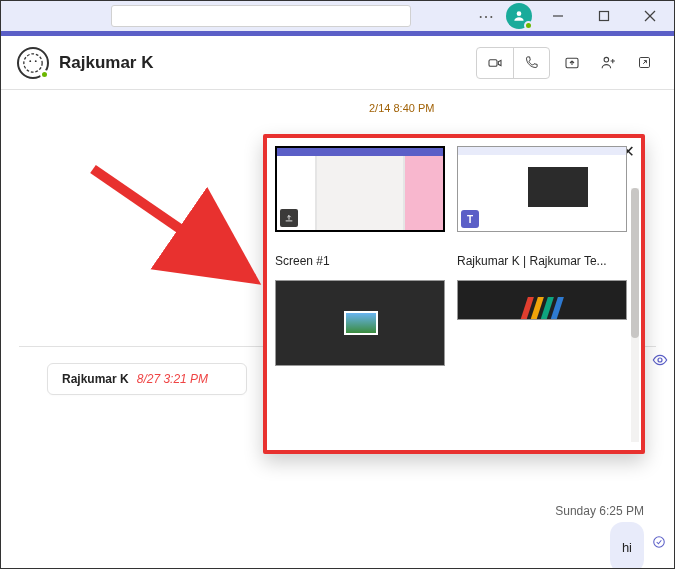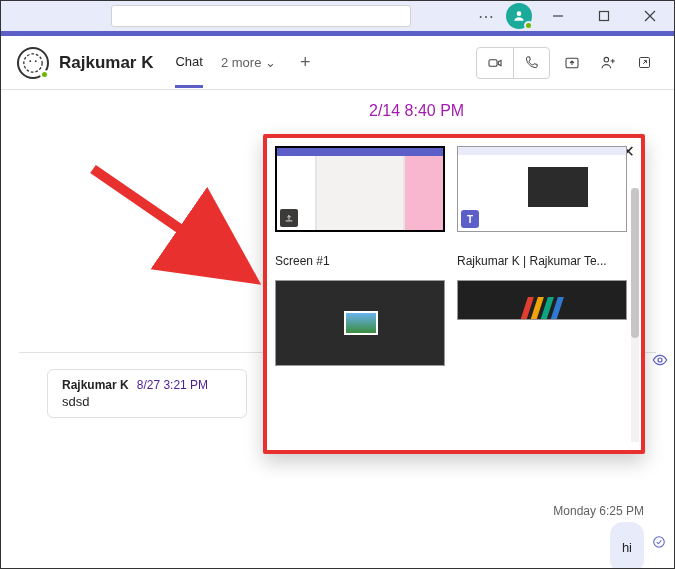--- a/index.html
+++ b/index.html
@@ -73,30 +73,30 @@
   .tab-plus { font-size: 18px; color: #616161; cursor: pointer; margin-left: 6px; }
   .chat-actions { margin-left: auto; display: flex; gap: 8px; align-items: center; }
   .pillbtn {
     display: flex; border: 1px solid #d1d1d1; border-radius: 4px; overflow: hidden;
   }
   .pillbtn .half { width: 36px; height: 30px; display:flex;align-items:center;justify-content:center;cursor:pointer;color:#424242;}
   .pillbtn .half + .half { border-left: 1px solid #d1d1d1; }
   .iconbtn { width: 28px; height: 28px; display:flex;align-items:center;justify-content:center;cursor:pointer;color:#424242;}
   
   .messages { position: relative; height: calc(100% - 30px - 5px - 54px); padding: 10px 18px 0 18px; }
-  .timestamp-top { color: #a21caf; font-size: 16px; margin-left: 350px; margin-top: 2px; }
+  .timestamp-top { color: #a16207; font-size: 11px; margin-left: 350px; margin-top: 2px; }
   .divider { border-top: 1px solid #e1e1e1; margin: 232px 0 16px 0; }
   .msg {
     background: #fff; border: 1px solid #e1e1e1; border-radius: 6px;
     padding: 8px 14px; width: 200px; box-shadow: 0 1px 2px rgba(0,0,0,0.02);
     margin-left: 28px;
   }
   .msg .meta { font-size: 12px; display:flex; gap:8px; }
   .msg .meta .name { font-weight:600; }
-  .msg .meta .time { color:#4c1d95; }
+  .msg .meta .time { color:#ef4444;font-style:italic; }
   .msg .body { margin-top: 2px; font-size: 13px; }
   .reply-bubble {
     position: absolute; right: 30px; top: 432px;
     background: #e8ebfa; border-radius: 13px; padding: 18px 12px; font-size: 13px;
   }
   .reply-time { position: absolute; right: 30px; top: 414px; font-size: 12px; color: #616161; }
   .read-icon { position:absolute; right:8px; top:445px; color:#5b5fc7; }
   .eye-icon-side { position:absolute; right:6px; top:262px; color:#5b5fc7; }
   .today { text-align:center; color:#616161; font-size:12px; position:absolute; bottom:6px; left:0; right:0;}
   
@@ -173,25 +173,20 @@
 <div class="chathead">
   <div class="avatar-big">
     <svg width="22" height="22" viewBox="0 0 24 24">
         <circle cx="12" cy="12" r="10" fill="none" stroke="#333" stroke-width="1.4" stroke-dasharray="3 2"></circle>
         <circle cx="9" cy="10" r="1" fill="#333"></circle>
         <circle cx="15" cy="10" r="1" fill="#333"></circle>
       </svg>
     <span class="presence"></span>
   </div>
   <div class="chat-name">Rajkumar K</div>
-  <div class="tabs">
-    <div class="tab active">Chat</div>
-    <div class="tab-more"><span>2 more</span> <span>⌄</span></div>
-    <div class="tab-plus">+</div>
-  </div>
   <div class="chat-actions">
     <div class="pillbtn">
       <div class="half">
           <svg width="16" height="16" viewBox="0 0 24 24">
             <rect x="3" y="7" width="12" height="10" rx="2" fill="none" stroke="#424242" stroke-width="1.6"></rect>
             <path d="M17 10l4-2v8l-4-2z" fill="none" stroke="#424242" stroke-width="1.6"></path>
           </svg>
         </div>
       <div class="half">
           <svg width="15" height="15" viewBox="0 0 24 24">
@@ -222,24 +217,23 @@
 </div>
 
 <div class="messages">
   <div class="timestamp-top">2/14 8:40 PM</div>
   <div class="divider"></div>
   <div class="msg">
     <div class="meta">
       <span class="name">Rajkumar K</span>
       <span class="time">8/27 3:21 PM</span>
     </div>
-    <div class="body">sdsd</div>
-  </div>
-
-  <div class="reply-time">Monday 6:25 PM</div>
+  </div>
+
+  <div class="reply-time">Sunday 6:25 PM</div>
   <div class="reply-bubble">hi</div>
   <div class="read-icon">
     <svg width="14" height="14" viewBox="0 0 24 24">
         <circle cx="12" cy="12" r="9" fill="none" stroke="#5b5fc7" stroke-width="1.8"></circle>
         <path d="M8 12l3 3 5-6" fill="none" stroke="#5b5fc7" stroke-width="1.8"></path>
       </svg>
   </div>
   <div class="eye-icon-side">
     <svg width="16" height="16" viewBox="0 0 24 24">
         <path d="M2 12s4-7 10-7 10 7 10 7-4 7-10 7S2 12 2 12z" fill="none" stroke="#5b5fc7" stroke-width="1.8"></path>

